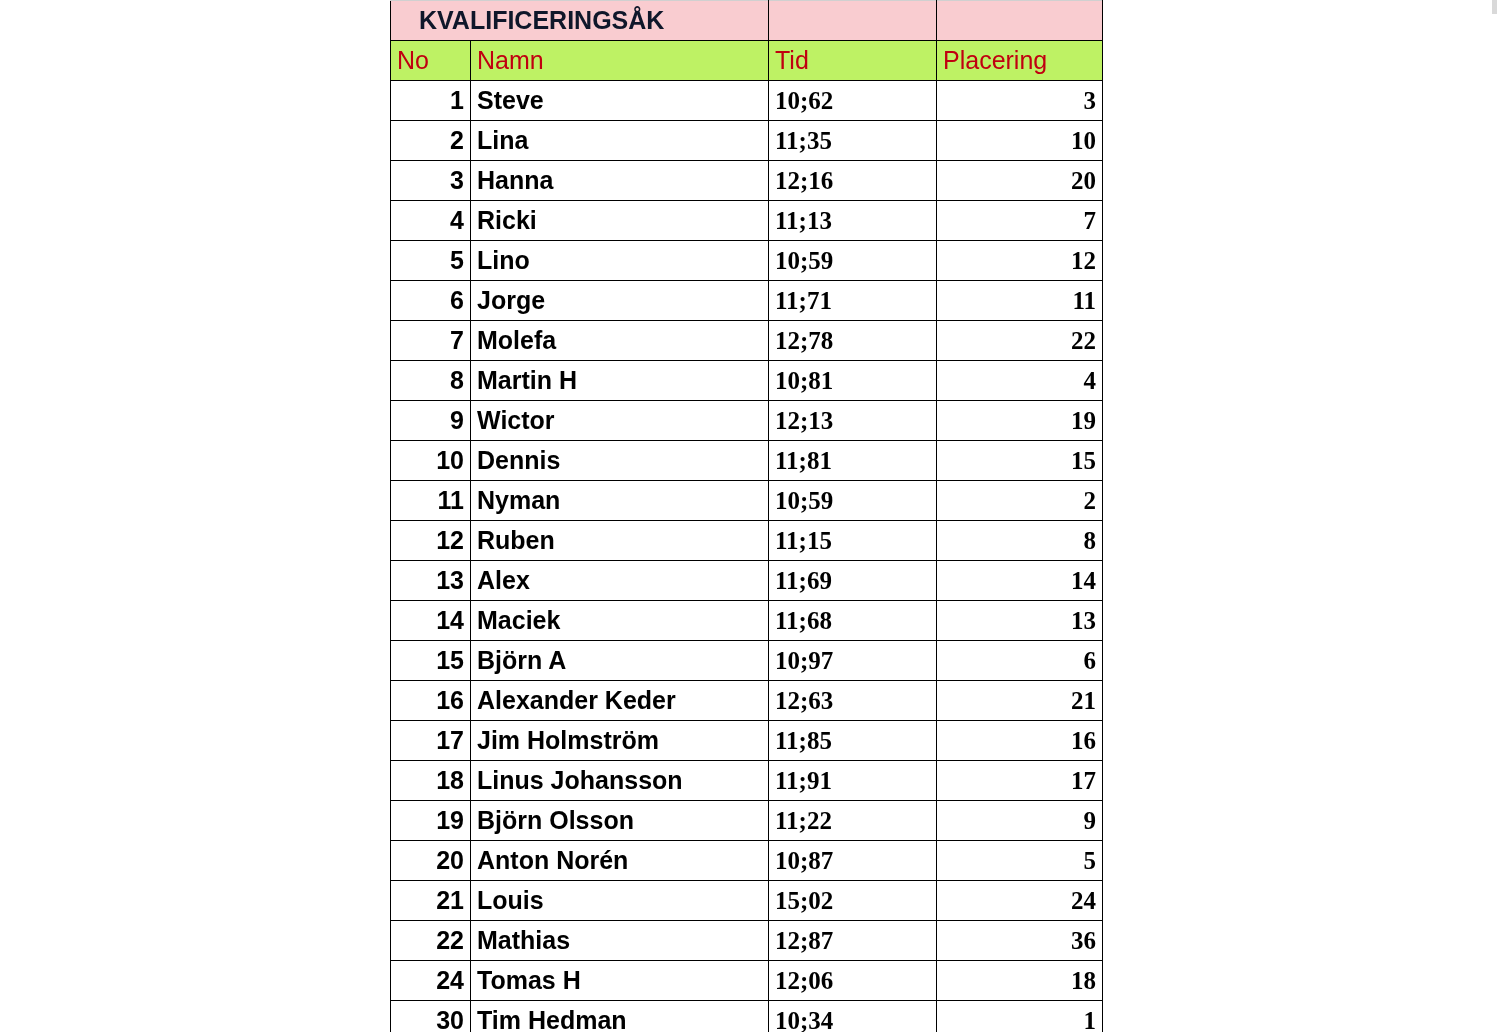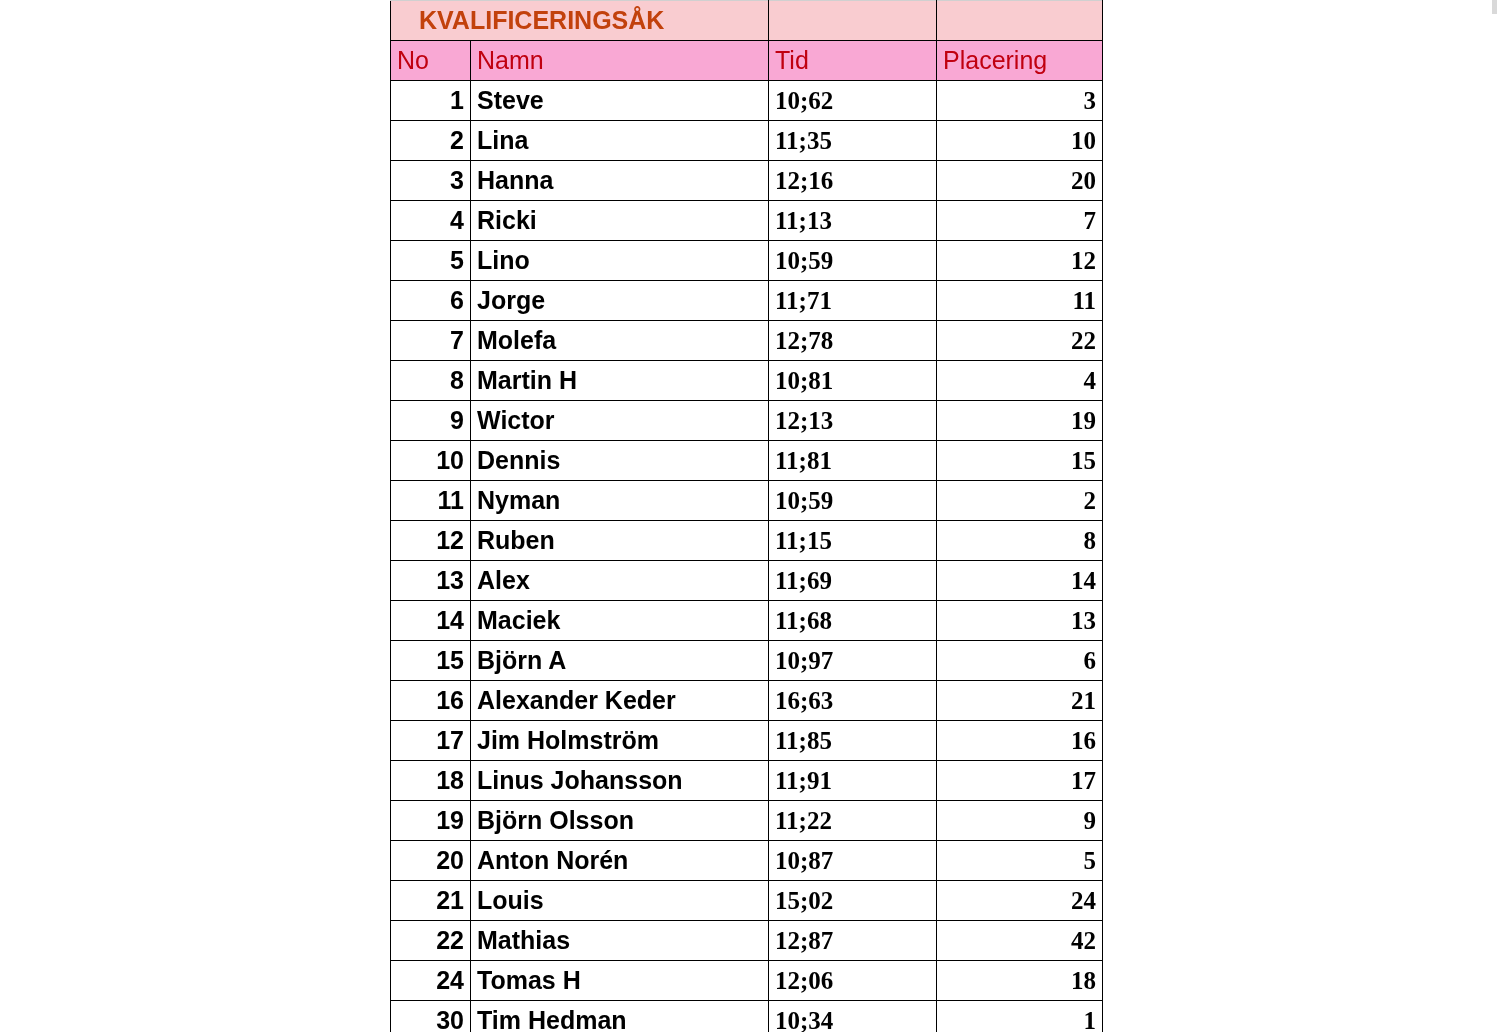--- a/index.html
+++ b/index.html
@@ -38,32 +38,32 @@
     line-height: 39px;
     vertical-align: middle;
     box-sizing: border-box;
     overflow: hidden;
     white-space: nowrap;
   }
 
   
   tr.title-row td {
     background: #f9ccd0;
-    color: #c2410c;
+    color: #0f172a;
     font-weight: bold;
     border-top: 1px solid #d0d0d0;
     padding-left: 28px;
   }
   tr.title-row td.blank {
     background: #f9ccd0;
   }
 
   
   tr.head-row td {
-    background: #f9a8d4;
+    background: #bef264;
     color: #c00010;
     font-weight: normal;
   }
 
   
   tr.data-row td {
     background: #ffffff;
     color: #000000;
     font-weight: bold;
   }
@@ -199,21 +199,21 @@
         </tr>
         <tr class="data-row">
           <td class="num">15</td>
           <td class="txt">Björn A</td>
           <td class="txt plain">10;97</td>
           <td class="num plain">6</td>
         </tr>
         <tr class="data-row">
           <td class="num">16</td>
           <td class="txt">Alexander Keder</td>
-          <td class="txt plain">16;63</td>
+          <td class="txt plain">12;63</td>
           <td class="num plain">21</td>
         </tr>
         <tr class="data-row">
           <td class="num">17</td>
           <td class="txt">Jim Holmström</td>
           <td class="txt plain">11;85</td>
           <td class="num plain">16</td>
         </tr>
         <tr class="data-row">
           <td class="num">18</td>
@@ -236,21 +236,21 @@
         <tr class="data-row">
           <td class="num">21</td>
           <td class="txt">Louis</td>
           <td class="txt plain">15;02</td>
           <td class="num plain">24</td>
         </tr>
         <tr class="data-row">
           <td class="num">22</td>
           <td class="txt">Mathias</td>
           <td class="txt plain">12;87</td>
-          <td class="num plain">42</td>
+          <td class="num plain">36</td>
         </tr>
         <tr class="data-row">
           <td class="num">24</td>
           <td class="txt">Tomas H</td>
           <td class="txt plain">12;06</td>
           <td class="num plain">18</td>
         </tr>
         <tr class="data-row">
           <td class="num">30</td>
           <td class="txt">Tim Hedman</td>

